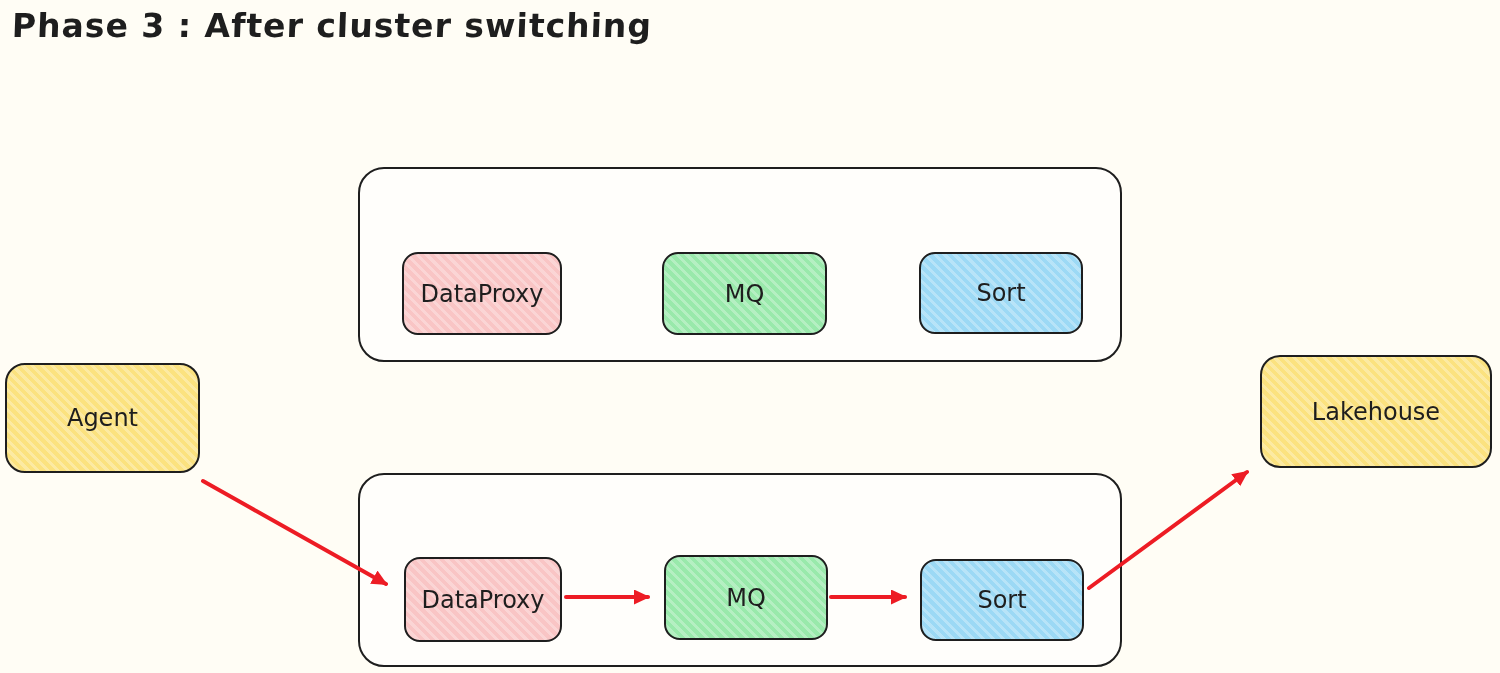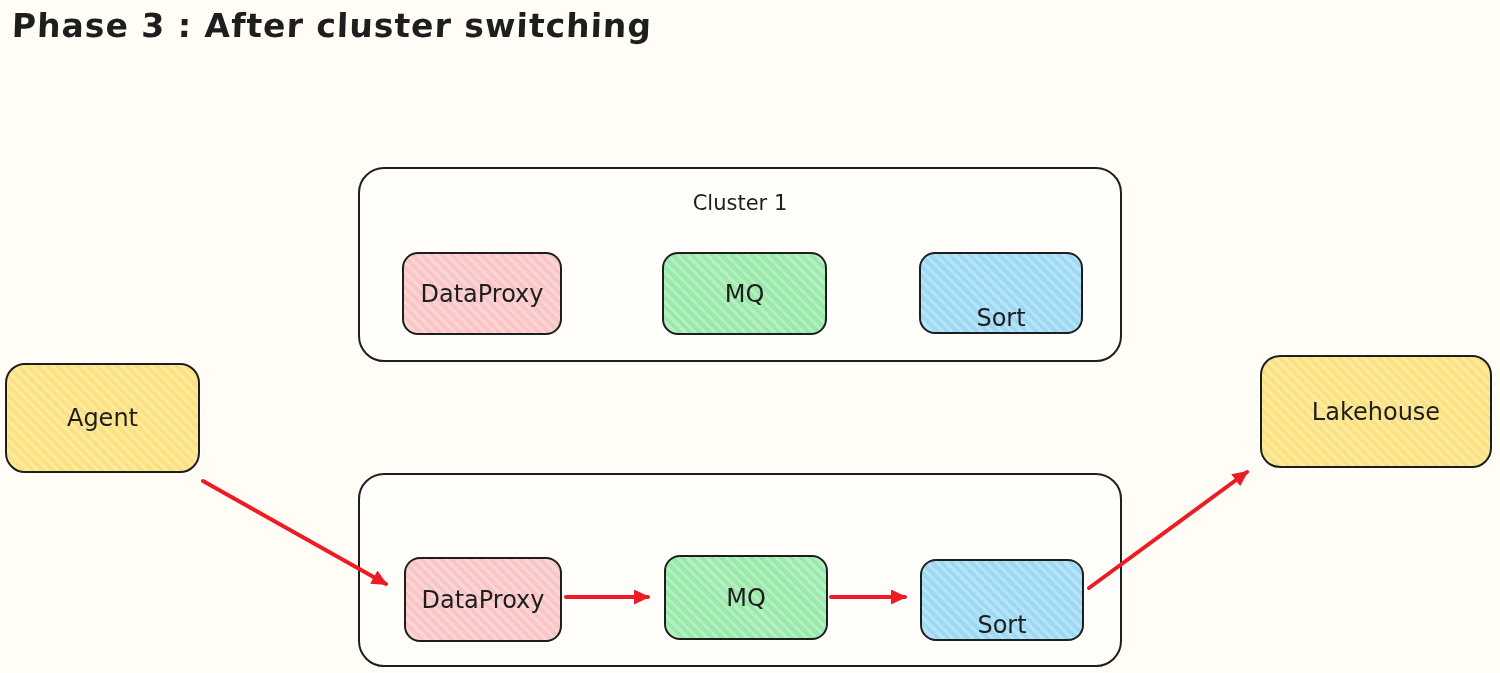--- a/index.html
+++ b/index.html
@@ -56,21 +56,21 @@
     font-weight: 500;
     
     background-image: repeating-linear-gradient(
       45deg,
       rgba(255,255,255,0.28) 0px, rgba(255,255,255,0.28) 3px,
       rgba(0,0,0,0)        3px, rgba(0,0,0,0)        7px
     );
   }
   .fill-pink   { background-color: var(--pink,   #f9c5c5); }
   .fill-green  { background-color: var(--green,  #99e9ab); }
-  .fill-blue   { background-color: var(--blue,   #9cd9f5); align-items: flex-end; }
+  .fill-blue   { background-color: var(--blue,   #9cd9f5); }
   .fill-yellow { background-color: var(--yellow, #fbe27f); }
 
   
   .c1-dataproxy { left: 42px;  top: 83px; width: 160px; height: 83px; }
   .c1-mq        { left: 302px; top: 83px; width: 165px; height: 83px; }
   .c1-sort      { left: 559px; top: 83px; width: 164px; height: 82px; }
 
   
   .c2-dataproxy { left: 44px;  top: 82px; width: 158px; height: 85px; }
   .c2-mq        { left: 304px; top: 80px; width: 164px; height: 85px; }
@@ -97,21 +97,20 @@
   .edge-head { fill: var(--arrow, #ed1c24); }
 </style>
 </head>
 <body>
 
 <div class="canvas">
 
   <div class="title">Phase 3 : After cluster switching</div>
 
   <section class="cluster cluster1">
-    <div class="cluster-label">Cluster 1</div>
     <div class="node fill-pink c1-dataproxy">
       <span>DataProxy</span>
     </div>
     <div class="node fill-green c1-mq">
       <span>MQ</span>
     </div>
     <div class="node fill-blue c1-sort">
       <span>Sort</span>
     </div>
   </section>

